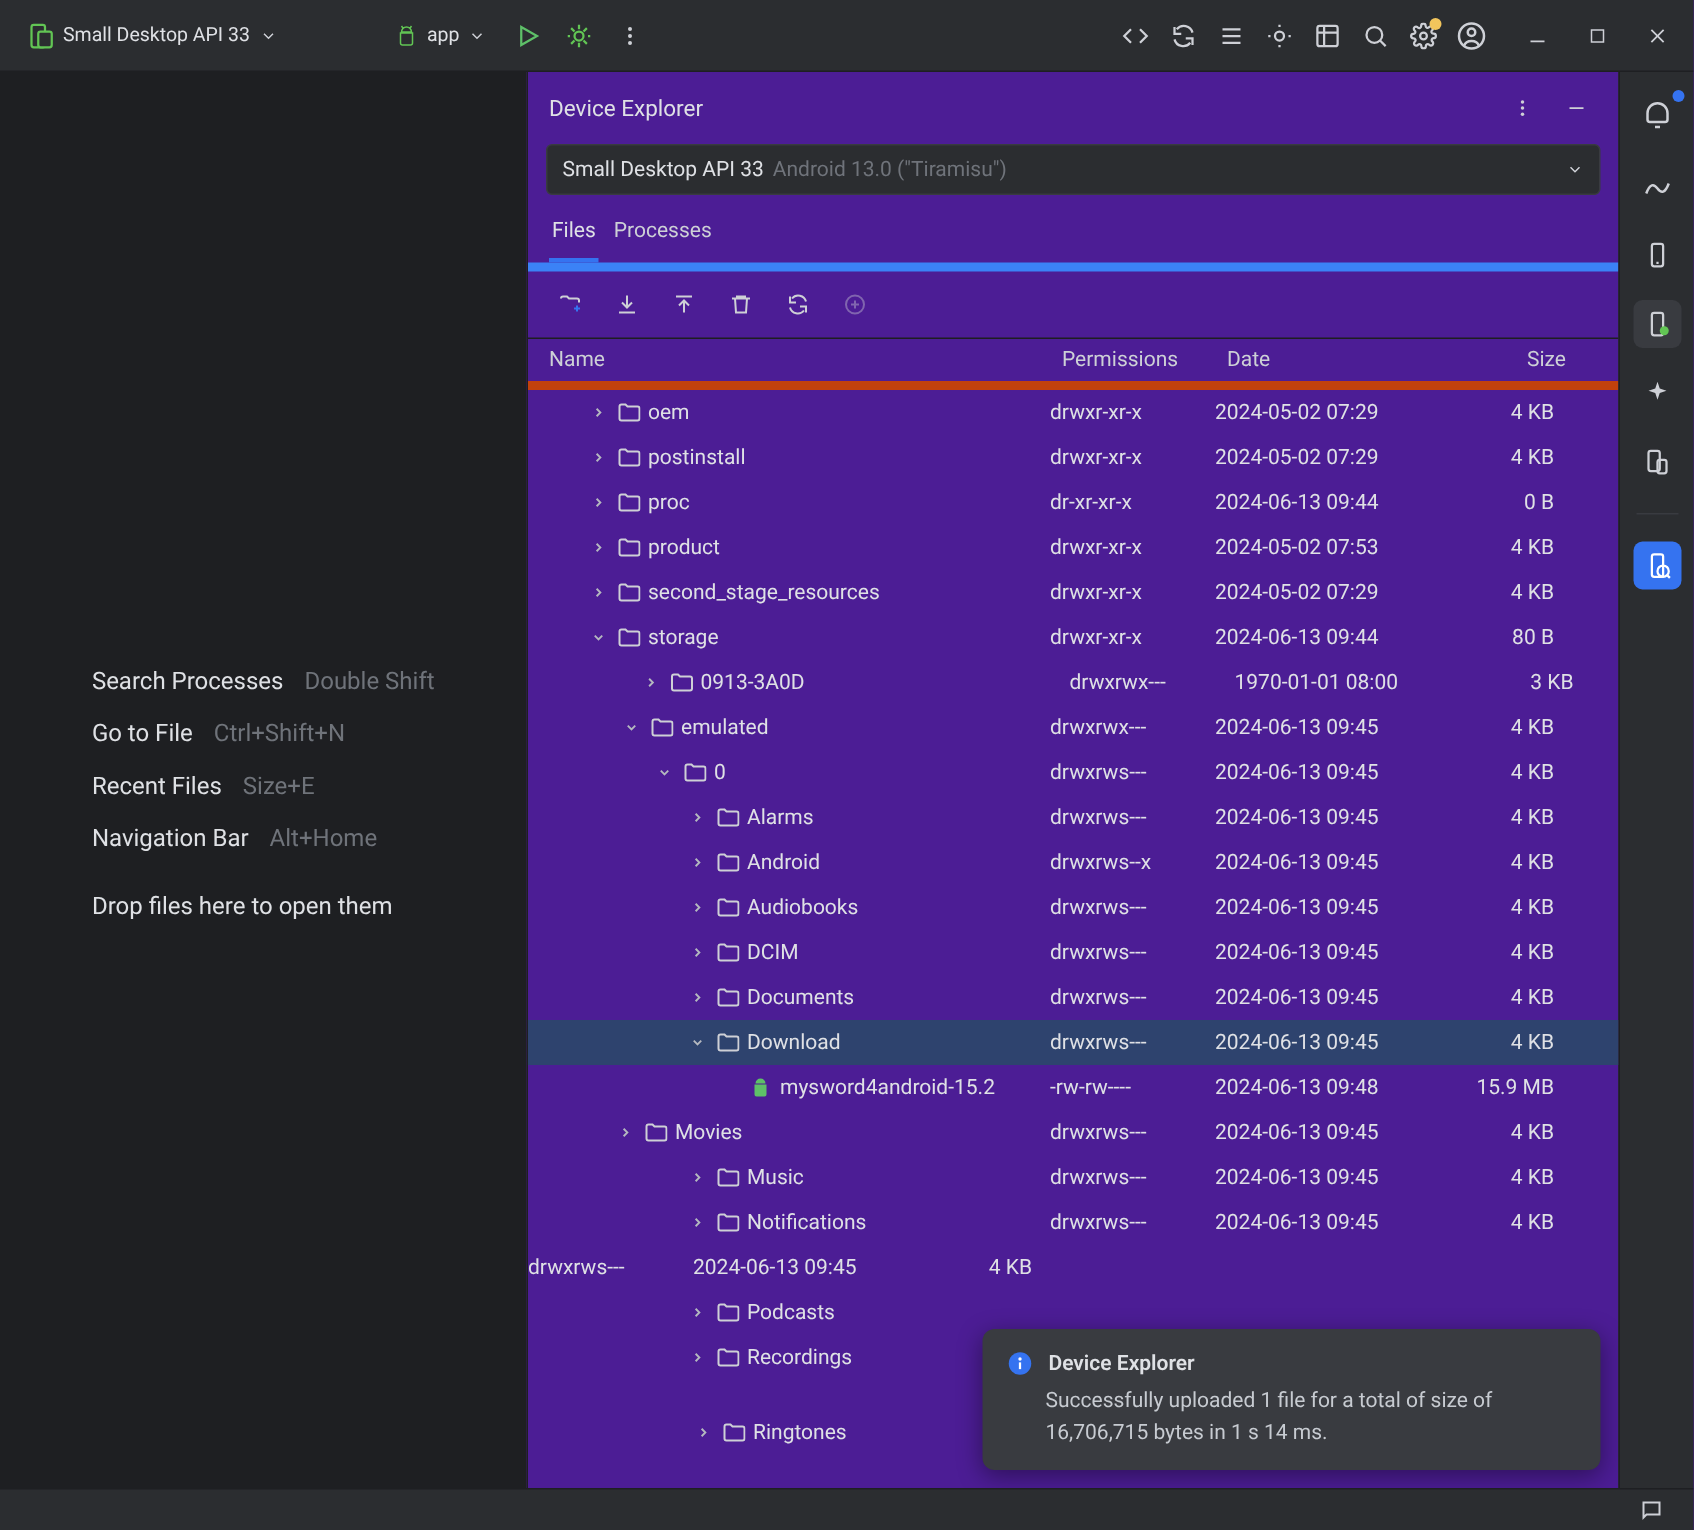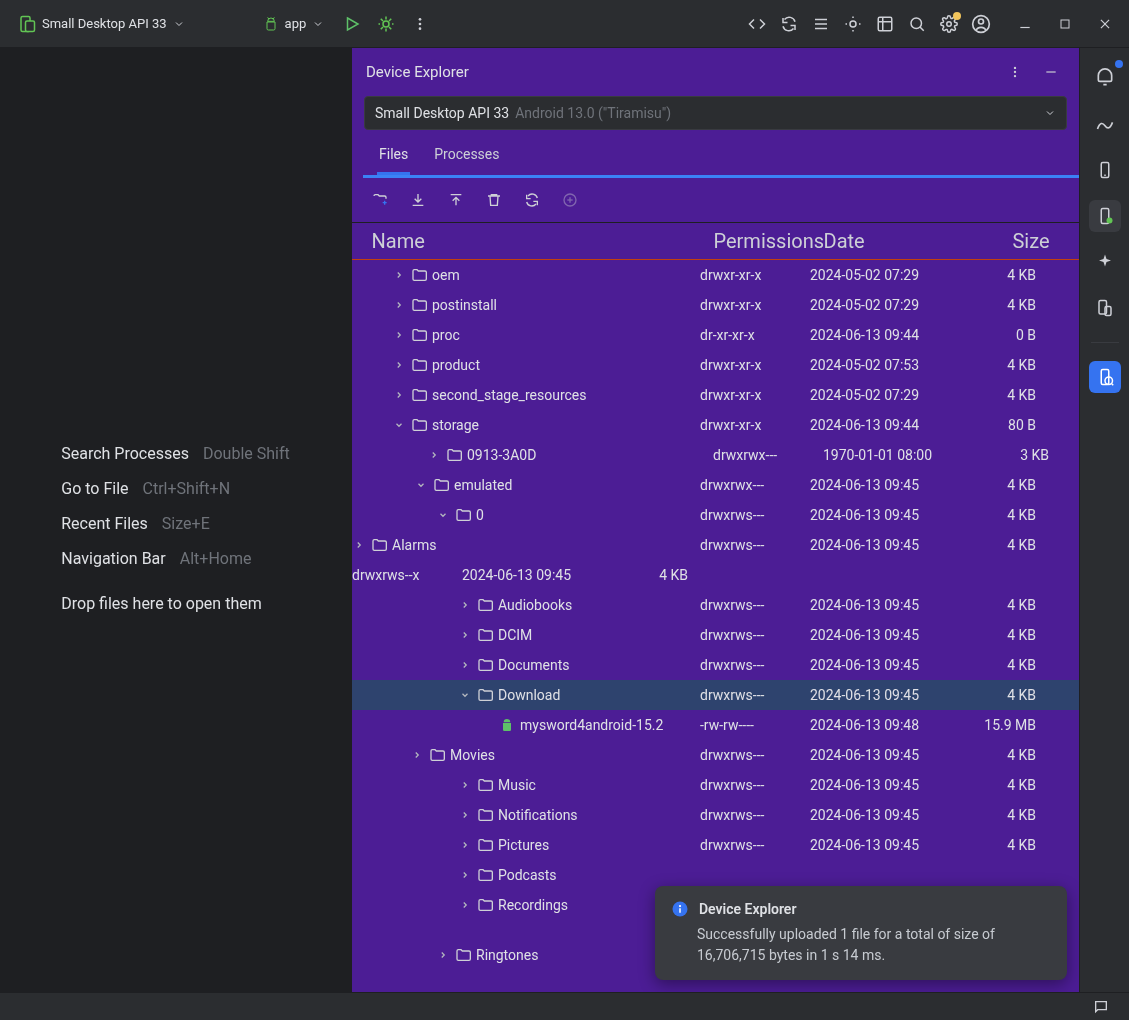--- a/index.html
+++ b/index.html
@@ -22,26 +22,26 @@
   .drop-hint { margin-top:26px; font-size:16px; color:#dfe1e5; }
   .devexp-pane { width:728px; display:flex; flex-direction:column; border-left:1px solid #1e1f22; background:#4c1d95; }
   .right-rail { width:50px; display:flex; flex-direction:column; align-items:center; gap:14px; padding-top:14px; background:#2b2d30; border-left:1px solid #1e1f22; }
   .rail-icon { width:32px; height:32px; display:flex; align-items:center; justify-content:center; border-radius:6px; cursor:pointer; color:#ced0d6; position:relative; }
   .rail-icon.active { background:#3573f0; color:#fff; }
   .devexp-header { display:flex; align-items:center; justify-content:space-between; padding:10px 14px; }
   .devexp-title { font-size:15px; color:#dfe1e5; }
   .devexp-header-actions { display:flex; gap:8px; }
   .device-select { margin:0 12px 8px; height:34px; display:flex; align-items:center; padding:0 10px; border:1px solid #393b40; border-radius:4px; background:#2b2d30; cursor:pointer; font-size:14px; }
   .device-select .muted { color:#6f737a; margin-left:6px; }
-  .tabs { display:flex; gap:22px; padding:0 14px; border-bottom:3px solid #3b82f6;margin-left:11px; }
+  .tabs { display:flex; gap:8px; padding:0 14px; border-bottom:6px solid #3b82f6; }
   .tab { padding:8px 2px 10px; color:#dfe1e5; font-size:14px; cursor:pointer; border-bottom:3px solid transparent; }
   .tab.active { border-bottom-color:#3573f0; }
   .tab.inactive { color:#cdd0d6; }
   .toolbar { display:flex; gap:10px; padding:8px 14px; border-bottom:1px solid #1e1f22; }
-  .table-header { display:flex; padding:6px 8px; border-bottom:1px solid #c2410c; font-size:20px; color:#cdd0d6;justify-content:center; }
+  .table-header { display:flex; padding:6px 8px; border-bottom:6px solid #c2410c; font-size:14px; color:#cdd0d6; }
   .col-name { width:348px; padding-left:6px; }
   .col-perm { width:110px; }
   .col-date { width:156px; }
   .col-size { width:86px; text-align:right; padding-right:16px; }
   .table-body { flex:1; overflow:auto; position:relative; }
   .frow { display:flex; align-items:center; height:30px; font-size:14px; color:#dfe1e5; cursor:pointer; }
   .frow.sel { background:#2e436e; }
   .fname { width:348px; display:flex; align-items:center; gap:5px; overflow:hidden; white-space:nowrap; }
   .fname .tw { width:14px; display:inline-flex; justify-content:center; color:#b4b8bf; }
   .folder-ic { color:#ced0d6; display:inline-flex; }
@@ -434,38 +434,51 @@
                   <path d="M3 6a2 2 0 0 1 2-2h4l2 2h10a2 2 0 0 1 2 2v10a2 2 0 0 1-2 2H5a2 2 0 0 1-2-2V6z"></path>
                 </svg>
               </span>
               <span>0</span>
             </div>
             <div class="col-perm">drwxrws---</div>
             <div class="col-date">2024-06-13 09:45</div>
             <div class="col-size">4 KB</div>
           </div>
           <div class="frow">
-            <div class="fname" style="">
+            <div class="fname" style="padding-left: 106px;">
               <span class="tw">
                 <svg width="10" height="10" viewBox="0 0 24 24" fill="none" stroke="currentColor" stroke-width="3">
                   <polyline points="9 6 15 12 9 18"></polyline>
                 </svg>
               </span>
               <span class="folder-ic">
                 <svg width="16" height="16" viewBox="0 0 24 24" fill="none" stroke="currentColor" stroke-width="2">
                   <path d="M3 6a2 2 0 0 1 2-2h4l2 2h10a2 2 0 0 1 2 2v10a2 2 0 0 1-2 2H5a2 2 0 0 1-2-2V6z"></path>
                 </svg>
               </span>
               <span>Alarms</span>
             </div>
             <div class="col-perm">drwxrws---</div>
             <div class="col-date">2024-06-13 09:45</div>
             <div class="col-size">4 KB</div>
           </div>
           <div class="frow">
+            <div class="fname" style="padding-left: 106px;">
+              <span class="tw">
+                <svg width="10" height="10" viewBox="0 0 24 24" fill="none" stroke="currentColor" stroke-width="3">
+                  <polyline points="9 6 15 12 9 18"></polyline>
+                </svg>
+              </span>
+              <span class="folder-ic">
+                <svg width="16" height="16" viewBox="0 0 24 24" fill="none" stroke="currentColor" stroke-width="2">
+                  <path d="M3 6a2 2 0 0 1 2-2h4l2 2h10a2 2 0 0 1 2 2v10a2 2 0 0 1-2 2H5a2 2 0 0 1-2-2V6z"></path>
+                </svg>
+              </span>
+              <span>Android</span>
+            </div>
             <div class="col-perm">drwxrws--x</div>
             <div class="col-date">2024-06-13 09:45</div>
             <div class="col-size">4 KB</div>
           </div>
           <div class="frow">
             <div class="fname" style="padding-left: 106px;">
               <span class="tw">
                 <svg width="10" height="10" viewBox="0 0 24 24" fill="none" stroke="currentColor" stroke-width="3">
                   <polyline points="9 6 15 12 9 18"></polyline>
                 </svg>
@@ -597,33 +610,20 @@
                   <path d="M3 6a2 2 0 0 1 2-2h4l2 2h10a2 2 0 0 1 2 2v10a2 2 0 0 1-2 2H5a2 2 0 0 1-2-2V6z"></path>
                 </svg>
               </span>
               <span>Notifications</span>
             </div>
             <div class="col-perm">drwxrws---</div>
             <div class="col-date">2024-06-13 09:45</div>
             <div class="col-size">4 KB</div>
           </div>
           <div class="frow">
-            <div class="fname" style="padding-left: 106px;">
-              <span class="tw">
-                <svg width="10" height="10" viewBox="0 0 24 24" fill="none" stroke="currentColor" stroke-width="3">
-                  <polyline points="9 6 15 12 9 18"></polyline>
-                </svg>
-              </span>
-              <span class="folder-ic">
-                <svg width="16" height="16" viewBox="0 0 24 24" fill="none" stroke="currentColor" stroke-width="2">
-                  <path d="M3 6a2 2 0 0 1 2-2h4l2 2h10a2 2 0 0 1 2 2v10a2 2 0 0 1-2 2H5a2 2 0 0 1-2-2V6z"></path>
-                </svg>
-              </span>
-              <span>Pictures</span>
-            </div>
             <div class="col-perm">drwxrws---</div>
             <div class="col-date">2024-06-13 09:45</div>
             <div class="col-size">4 KB</div>
           </div>
           <div class="frow">
             <div class="fname" style="padding-left: 106px;">
               <span class="tw">
                 <svg width="10" height="10" viewBox="0 0 24 24" fill="none" stroke="currentColor" stroke-width="3">
                   <polyline points="9 6 15 12 9 18"></polyline>
                 </svg>
@@ -651,21 +651,21 @@
                   <path d="M3 6a2 2 0 0 1 2-2h4l2 2h10a2 2 0 0 1 2 2v10a2 2 0 0 1-2 2H5a2 2 0 0 1-2-2V6z"></path>
                 </svg>
               </span>
               <span>Recordings</span>
             </div>
             <div class="col-perm"></div>
             <div class="col-date"></div>
             <div class="col-size"></div>
           </div>
           <div class="frow">
-            <div class="fname" style="padding-left: 84px; margin-top: 40px;">
+            <div class="fname" style="padding-left: 110px; margin-top: 40px;">
               <span class="tw">
                 <svg width="10" height="10" viewBox="0 0 24 24" fill="none" stroke="currentColor" stroke-width="3">
                   <polyline points="9 6 15 12 9 18"></polyline>
                 </svg>
               </span>
               <span class="folder-ic">
                 <svg width="16" height="16" viewBox="0 0 24 24" fill="none" stroke="currentColor" stroke-width="2">
                   <path d="M3 6a2 2 0 0 1 2-2h4l2 2h10a2 2 0 0 1 2 2v10a2 2 0 0 1-2 2H5a2 2 0 0 1-2-2V6z"></path>
                 </svg>
               </span>

